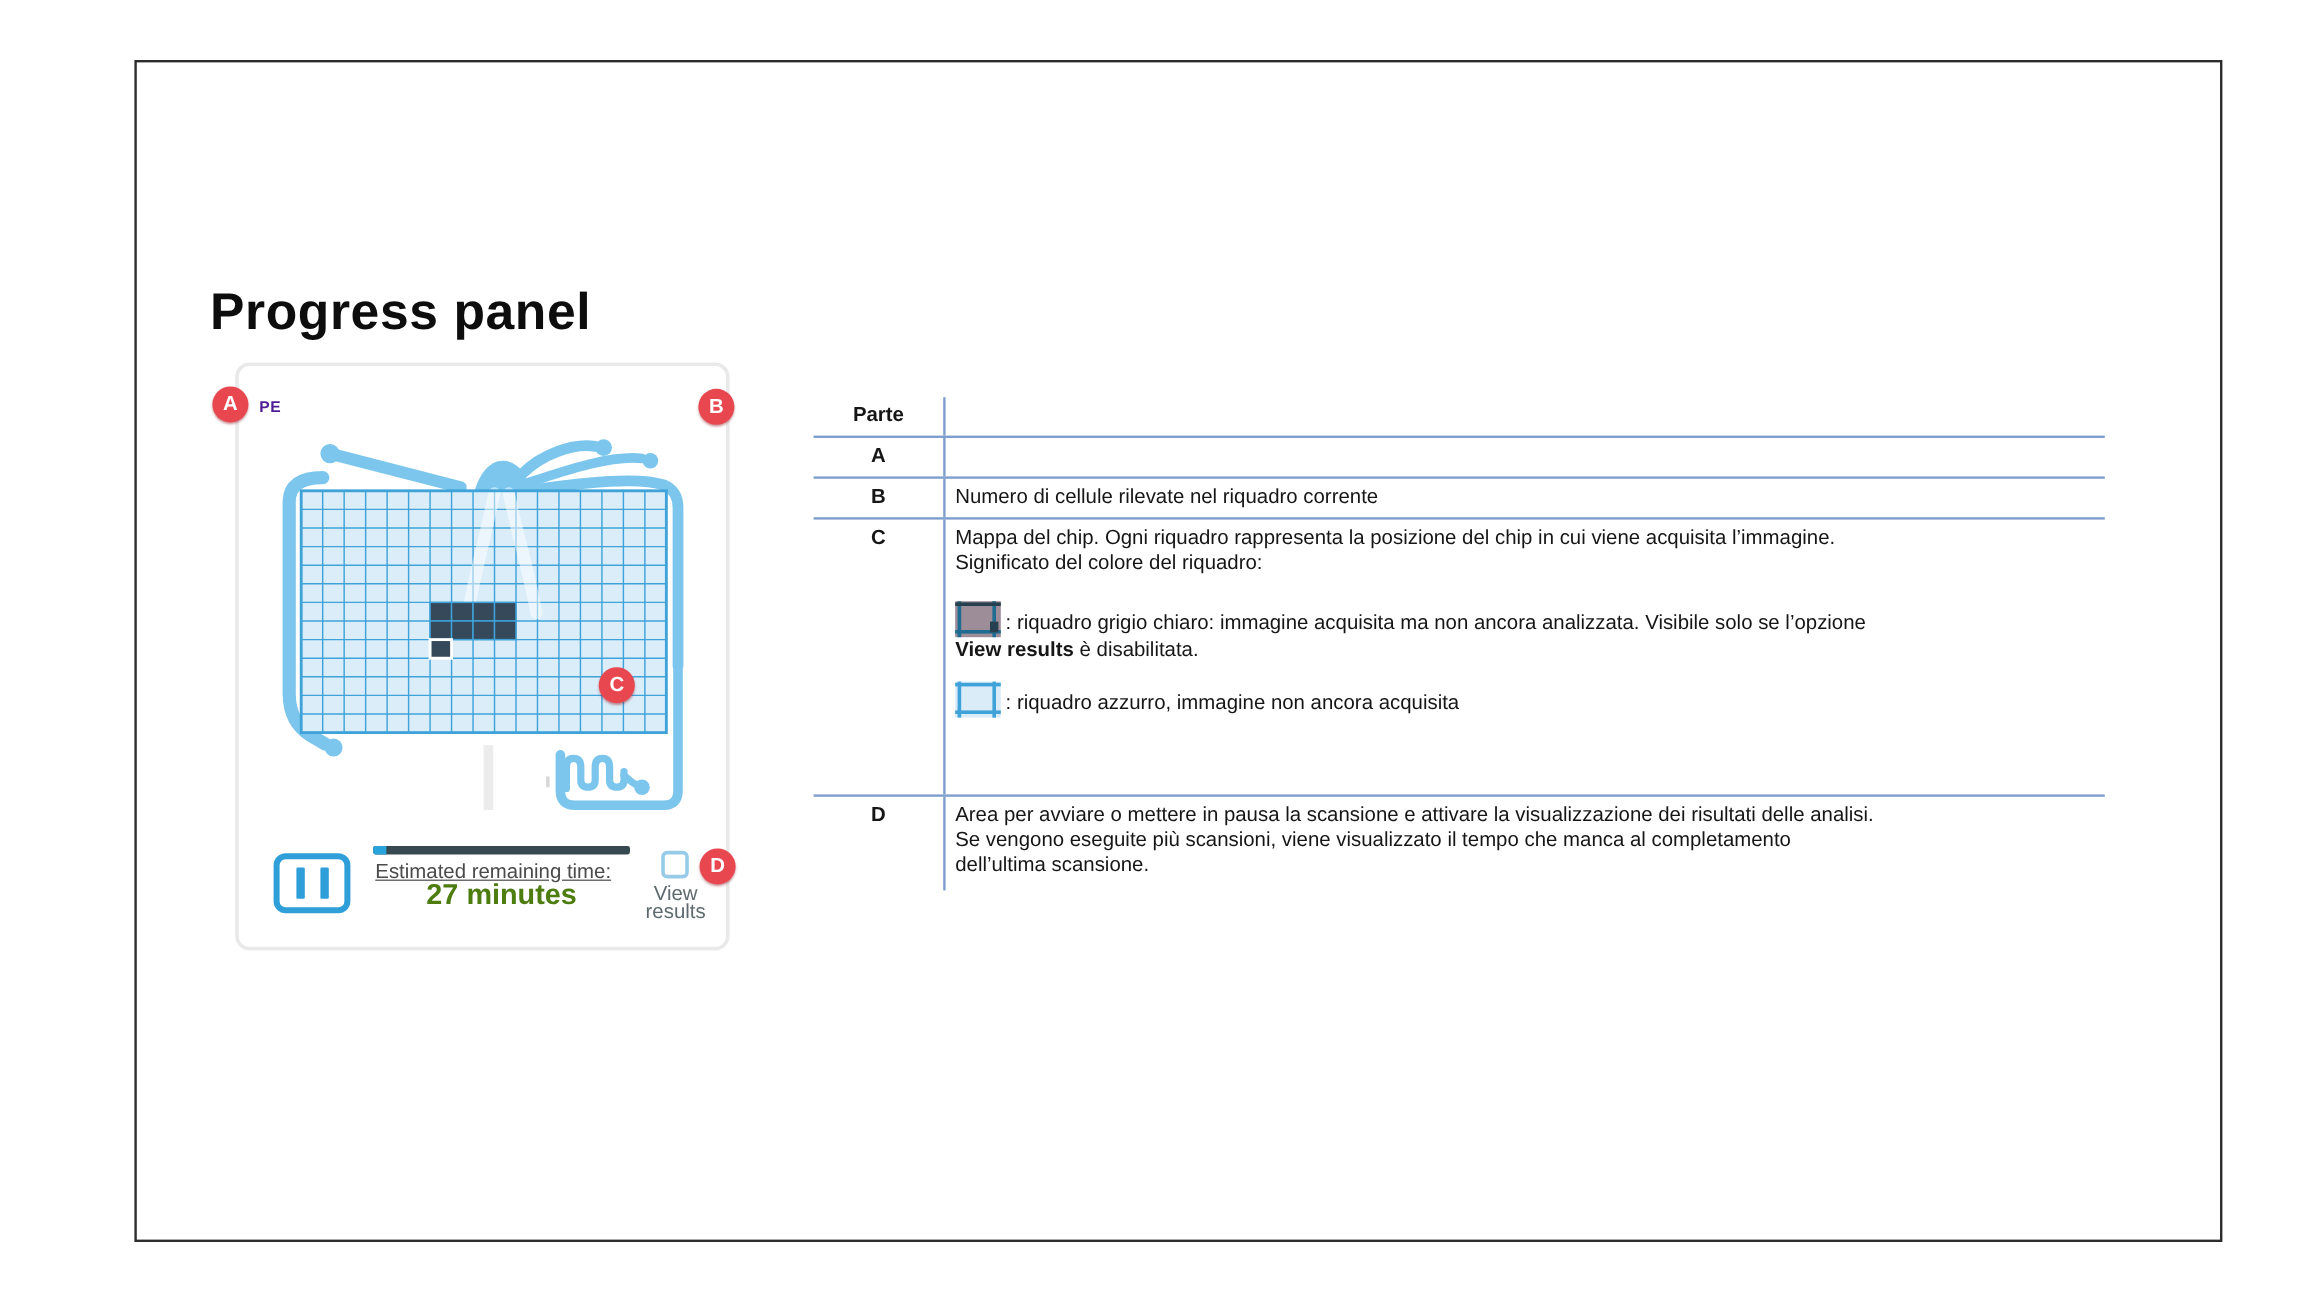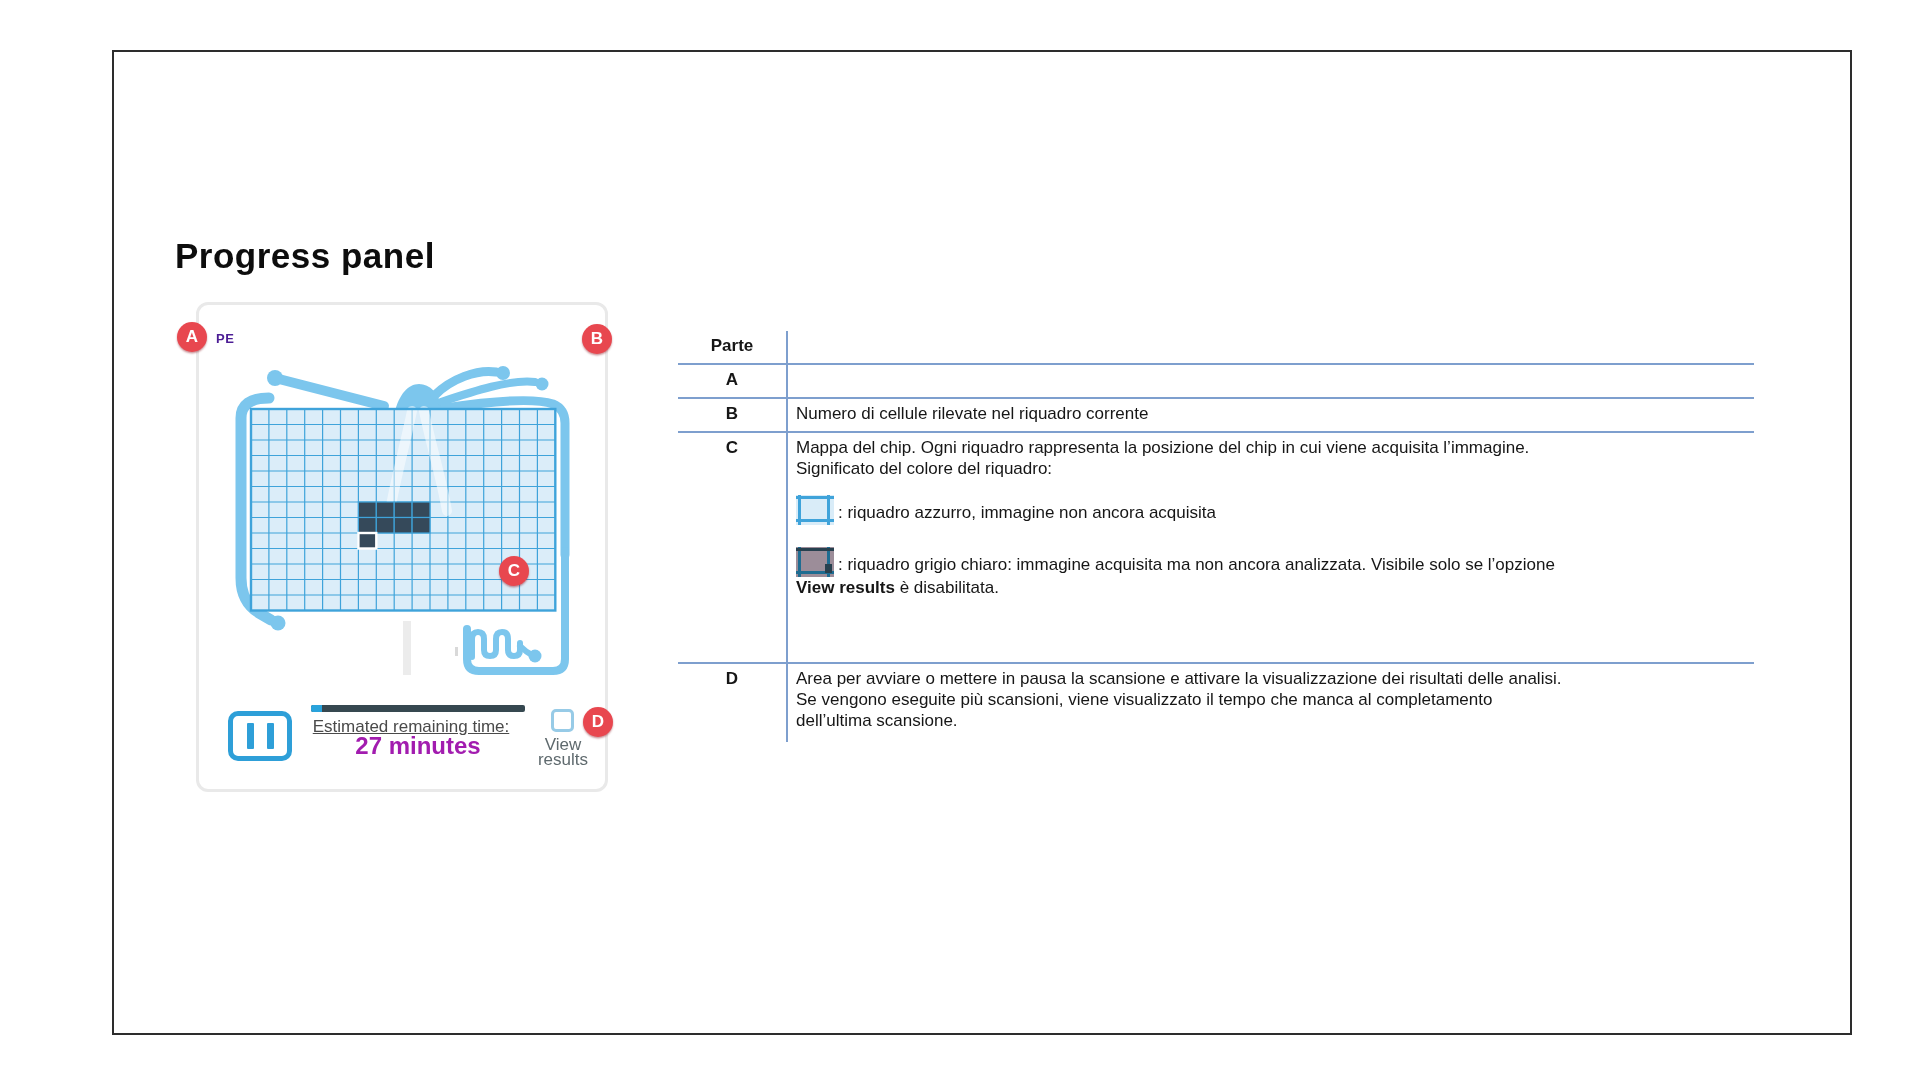--- a/index.html
+++ b/index.html
@@ -5,21 +5,21 @@
   html,body{margin:0;padding:0;}
   body{
     width:1920px;height:1080px;background:#ffffff;position:relative;overflow:hidden;
     font-family:"Liberation Sans", sans-serif;color:#141414;
   }
   .slide-frame{
     position:absolute;left:112px;top:50px;width:1740px;height:985px;
     border:2px solid #2d2d2d;box-sizing:border-box;background:#fff;
   }
   .page-title{
-    position:absolute;left:175px;top:236px;font-size:35px;font-weight:bold;
+    position:absolute;left:175px;top:236px;font-size:43px;font-weight:bold;
     color:#0d0d0d;letter-spacing:.5px;
   }
   
   .panel{
     position:absolute;left:196px;top:302px;width:412px;height:490px;
     border:3px solid #e9e9e9;border-radius:12px;background:#fff;box-sizing:border-box;
   }
   .panel svg{position:absolute;left:0;top:0;}
   .filter-name{
     position:absolute;left:17px;top:26px;font-size:13px;font-weight:bold;
@@ -34,21 +34,21 @@
   .progress-track{
     position:absolute;left:112px;top:400px;width:214px;height:7px;background:#364850;border-radius:2px;
   }
   .progress-fill{position:absolute;left:0;top:0;width:11px;height:7px;background:#29a3dc;border-radius:2px 0 0 2px;}
   .est-label{
     position:absolute;left:105px;top:412px;width:214px;text-align:center;
     font-size:17px;color:#4a4a4a;text-decoration:underline;
   }
   .remaining-time{
     position:absolute;left:112px;top:427px;width:214px;text-align:center;
-    font-size:24px;font-weight:bold;color:#a21caf;
+    font-size:24px;font-weight:bold;color:#4d7c0f;
   }
   .view-checkbox{
     position:absolute;left:352px;top:404px;width:23px;height:23px;box-sizing:border-box;
     border:3px solid #97cbe7;border-radius:5px;background:#fff;cursor:pointer;
   }
   .view-label{
     position:absolute;left:334px;top:432px;width:60px;text-align:center;
     font-size:17px;line-height:15px;color:#5f6a6e;
   }
   
@@ -217,30 +217,30 @@
     <div class="tcell-desc">Numero di cellule rilevate nel riquadro corrente</div>
   </div>
 
   <div class="trow trow-c">
     <div class="tcell-part">C</div>
     <div class="tcell-desc">
       <div>
         <span>Mappa del chip. Ogni riquadro rappresenta la posizione del chip in cui viene acquisita l’immagine.</span><br>
         <span>Significato del colore del riquadro:</span>
       </div>
-      <div class="legend-item">
-        <span class="cellicon icon-blue">
-          <span class="vl l"></span><span class="vl r"></span><span class="hl t"></span><span class="hl b"></span>
-        </span><span>: riquadro azzurro, immagine non ancora acquisita</span>
-      </div>
       <div class="legend-item gap-lg">
         <span class="cellicon icon-gray">
           <span class="vl l"></span><span class="vl r"></span><span class="hl t"></span><span class="hl b"></span><span class="notch"></span>
         </span><span>: riquadro grigio chiaro: immagine acquisita ma non ancora analizzata. Visibile solo se l’opzione</span><br>
         <b>View results</b><span> è disabilitata.</span>
+      </div>
+      <div class="legend-item">
+        <span class="cellicon icon-blue">
+          <span class="vl l"></span><span class="vl r"></span><span class="hl t"></span><span class="hl b"></span>
+        </span><span>: riquadro azzurro, immagine non ancora acquisita</span>
       </div>
     </div>
   </div>
 
   <div class="trow trow-d">
     <div class="tcell-part">D</div>
     <div class="tcell-desc">
       <span>Area per avviare o mettere in pausa la scansione e attivare la visualizzazione dei risultati delle analisi.</span><br>
       <span>Se vengono eseguite più scansioni, viene visualizzato il tempo che manca al completamento</span><br>
       <span>dell’ultima scansione.</span>

